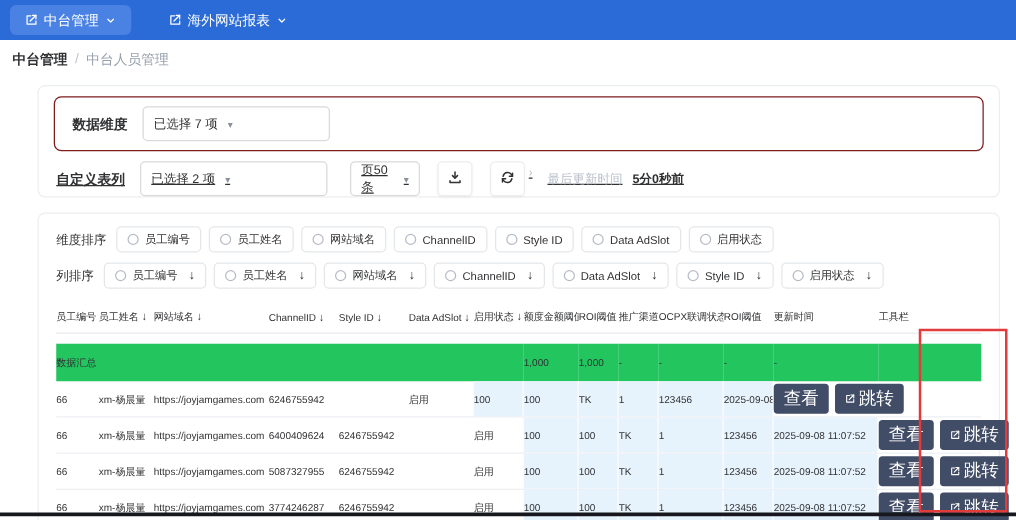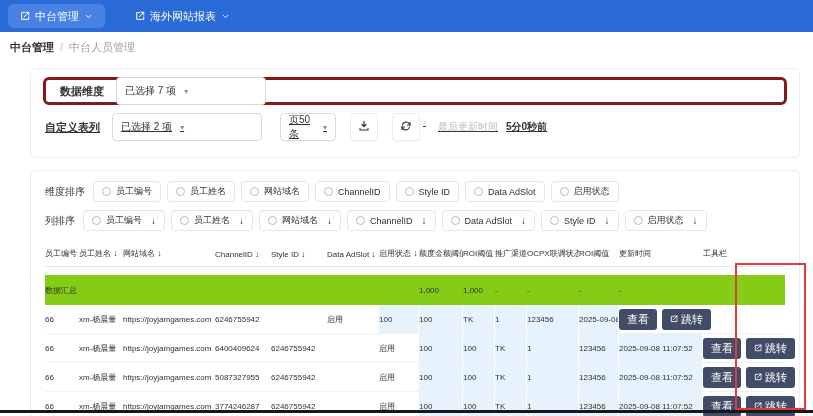--- a/index.html
+++ b/index.html
@@ -19,21 +19,21 @@
   .breadcrumb { height:30px; display:flex; align-items:center; gap:6px; padding:0 10px; font-size:11px; }
   .crumb-section { font-weight:bold; color:#303133; }
   .crumb-sep { color:#c0c4cc; }
   .crumb-page { color:#97a0ac; }
 
   
   .card { position:absolute; left:30px; width:770px; background:#fff; border:1px solid #ebeef0; border-radius:6px; }
   .card1 { top:68px; height:90px; padding:8px 12px; }
   .card2 { top:170px; height:300px; padding:10px 14px 0 14px; }
 
-  .inner-box { border:3px solid #7f1d1d; border-radius:6px; height:28px; display:flex; align-items:center; padding:0 14px; }
+  .inner-box { border:1px solid #7f1d1d; border-radius:6px; height:44px; display:flex; align-items:center; padding:0 14px; }
   .filter-label { font-size:11px; font-weight:600; color:#303133; margin-right:12px; }
   .select { position:relative; display:flex; align-items:center; height:28px;
             border:1px solid #d9d9d9; border-radius:4px; background:#fff; font-size:10px; color:#303133;
             padding:0 8px; cursor:pointer; }
   .select .caret { color:#8a919c; font-size:8px; margin-left:8px; }
   .sel-wide { width:150px; }
   .sel-page { width:56px; margin-left:18px; }
 
   .row2 { display:flex; align-items:center; margin-top:8px; padding-left:2px;text-decoration:underline; }
   .icon-btn { width:28px; height:28px; margin-left:14px; border:1px solid #ededed; border-radius:4px; background:#fff;
@@ -54,25 +54,25 @@
 
   
   .grid-row { display:grid; grid-template-columns:34px 44px 92px 56px 56px 52px 40px 44px 32px 32px 52px 40px 84px 1fr;
               align-items:center; }
   .thead { height:26px; border-bottom:1px solid #e6e9ee; margin-top:10px; }
   .th { font-size:8px; color:#303133; white-space:nowrap; overflow:hidden; padding-right:2px; }
   .th .arrow { font-size:9px; }
   .td { font-size:8px; color:#303133; white-space:nowrap; overflow:hidden; padding-right:3px; height:100%;
         display:flex; align-items:center; }
   .summary { height:30px; margin-top:8px; background:#f7f8fa; }
-  .summary .td { background:#84cc16; }
+  .summary .td { background:#22c55e; }
   .data-row { height:29px; border-bottom:1px solid #eef0f4; }
   .data-row .td.blue { background:#e7f3fc; border-right:1px solid #fff; }
   .toolbar-cell { display:flex; align-items:center; gap:5px; overflow:visible; }
-  .btn-dark { display:inline-flex; align-items:center; gap:3px; background:#414c66; color:#fff; font-size:11px;
+  .btn-dark { display:inline-flex; align-items:center; gap:3px; background:#414c66; color:#fff; font-size:14px;
               border:none; border-radius:3px; padding:3px 8px; cursor:pointer; white-space:nowrap; }
   .btn-dark svg { display:block; }
 
   
   .annotation-box { position:absolute; left:735px; top:263px; width:71px; height:147px;
                     border:2px solid #e23b3b; pointer-events:none; z-index:20; }
   .bottom-line { position:absolute; left:0; top:410px; width:813px; height:3px; background:#16181d; z-index:15; }
 </style>
 </head>
 <body>

